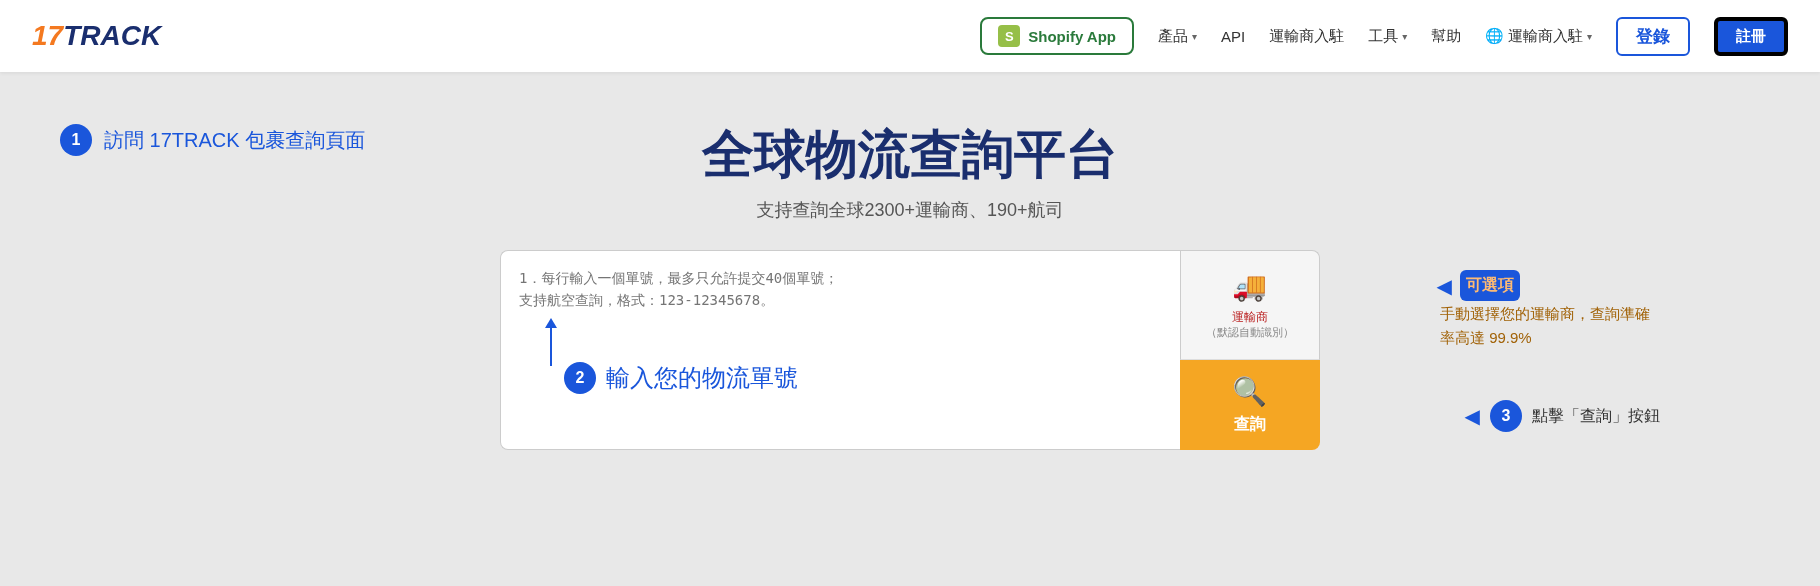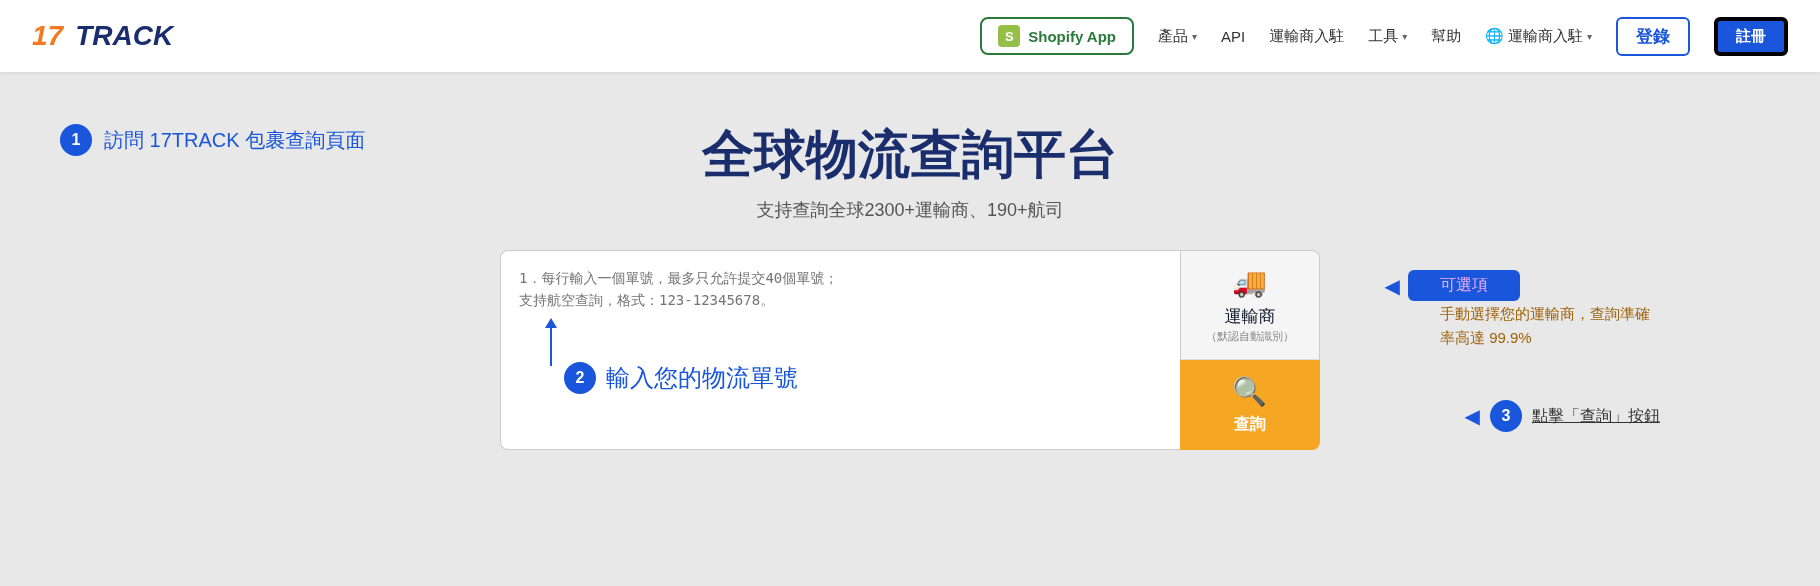--- a/index.html
+++ b/index.html
@@ -18,21 +18,21 @@
       display: flex;
       align-items: center;
       padding: 0 32px;
       box-shadow: 0 1px 4px rgba(0,0,0,0.08);
       position: relative;
       z-index: 10;
     }
     .logo-area {
       display: flex;
       align-items: flex-start;
-      gap: 12px;
+      gap: 0;
     }
     .logo-17 {
       color: #f47920;
       font-size: 28px;
       font-weight: 900;
       font-style: italic;
     }
     .logo-track {
       color: #1a2e6e;
       font-size: 28px;
@@ -213,22 +213,22 @@
       flex-direction: column;
       align-items: center;
       justify-content: center;
       gap: 6px;
     }
     .carrier-icon {
       font-size: 28px;
       color: #444;
     }
     .carrier-label {
-      font-size: 17px;
-      color: #0f172a;
+      font-size: 12px;
+      color: #b91c1c;
       line-height: 1.4;
     }
     .carrier-sublabel {
       font-size: 11px;
       color: #888;
     }
 
     .query-btn {
       background: #f5a623;
       border: none;
@@ -262,25 +262,25 @@
       display: flex;
       align-items: center;
       gap: 8px;
     }
     .annotation-arrow-left {
       color: #1a56db;
       font-size: 20px;
     }
     .optional-badge {
       background: #1a56db;
-      color: #f0abfc;
+      color: #fdba74;
       border-radius: 6px;
-      padding: 5px 32px;
+      padding: 5px 6px;
       font-size: 16px;
-      font-weight: 400;
+      font-weight: 700;
       white-space: nowrap;
     }
 
     .annotation-optional-desc {
       position: absolute;
       right: -340px;
       top: 52px;
       font-size: 15px;
       color: #a16207;
       line-height: 1.6;
@@ -292,21 +292,20 @@
       right: -340px;
       bottom: 18px;
       display: flex;
       align-items: center;
       gap: 10px;
     }
     .annotation-step3-text {
       font-size: 16px;
       color: #333;
       white-space: nowrap;
-      text-decoration: underline;
     }
 
     
     .step2-annotation {
       position: absolute;
       left: 50px;
       bottom: 56px;
       display: flex;
       align-items: flex-start;
       gap: 12px;

